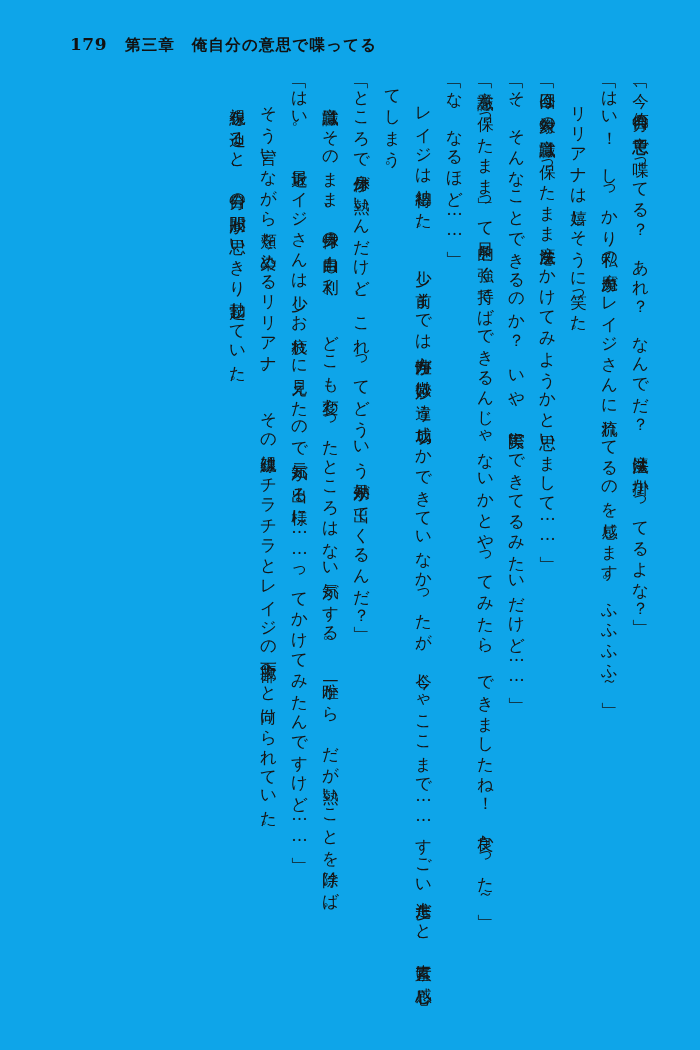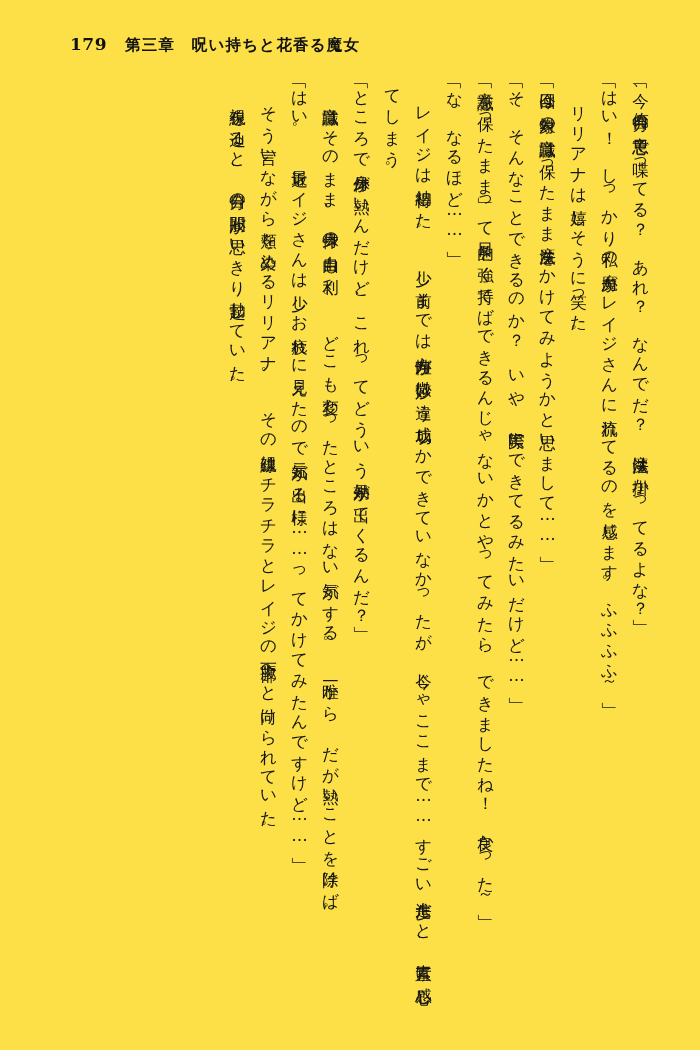--- a/index.html
+++ b/index.html
@@ -12,21 +12,21 @@
     background: #ffffff;
     font-family: "DejaVu Serif", "Liberation Serif", serif;
     color: #111111;
     overflow: hidden;
   }
   .page {
     position: relative;
     width: 700px;
     height: 1050px;
     box-sizing: border-box;
-    background: #fde047;
+    background: #0ea5e9;
   }
   
   .header {
     position: absolute;
     top: 34px;
     left: 70px;
     display: flex;
     align-items: baseline;
     gap: 18px;
     white-space: nowrap;
@@ -74,21 +74,21 @@
     text-indent: 1em;
   }
 </style>
 </head>
 <body>
 
 <div class="page">
 
   <div class="header">
     <span class="page-number">179</span>
-    <span class="chapter-title">第三章　呪い持ちと花香る魔女</span>
+    <span class="chapter-title">第三章　俺自分の意思で喋ってる</span>
   </div>
 
   <div class="body-area">
     <div class="vtext">
       <p>「今、俺自分の意思で喋ってる？　あれ？　なんでだ？　魔法は掛かってるよな？」</p>
       <p>「はい！　しっかり私の魔力がレイジさんに流れてるのを感じます。ふふふふ～」</p>
       <p class="indent">リリアナは嬉しそうに笑った。</p>
       <p>「今回は対象の意識は保ったまま魔法をかけてみようかと思いまして……」</p>
       <p>「そ、そんなことできるのか？　いや、実際にできてるみたいだけど……」</p>
       <p>「意識を保ったまま」って目的を強く持てばできるんじゃないかとやってみたら、できましたね！　良かった～」</p>

